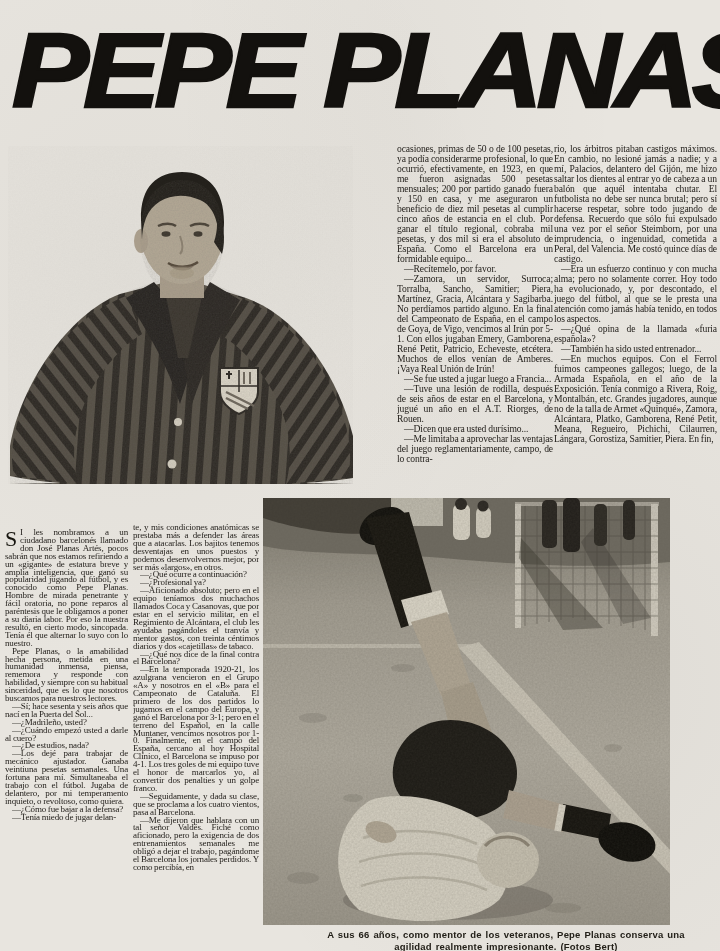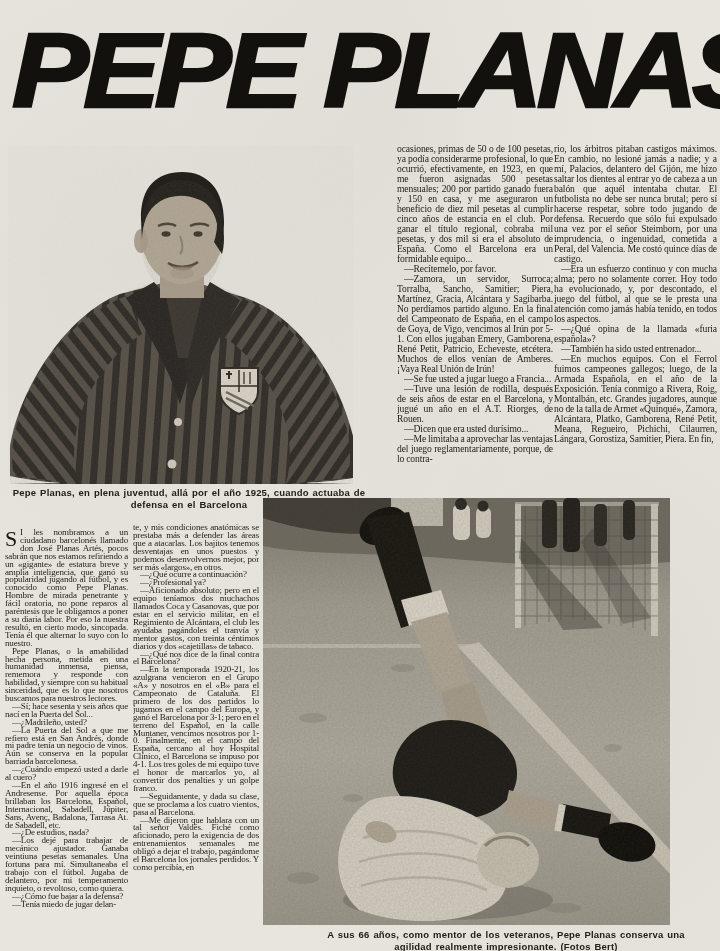--- a/index.html
+++ b/index.html
@@ -130,48 +130,45 @@
         </g>
 
         <circle cx="170" cy="276" r="4" fill="#d6d0c2"></circle>
         <circle cx="164" cy="318" r="4.5" fill="#d6d0c2"></circle>
       </g>
       <rect width="345" height="338" filter="url(#grainA)" opacity="0.5" clip-path="url(#figClip)"></rect>
       <rect width="345" height="338" filter="url(#grainA)" opacity="0.12"></rect>
     </svg>
   </div>
 
-  <div class="caption" id="caption-top">Pepe Planas, en plena juventud, allá por el año 1925, cuando actuaba de defensa en el Barcelona</div>
 
   <div class="col col-tr" id="col-tr-1">
       <p class="para cont">ocasiones, primas de 50 o de 100 pesetas, ya podía considerarme profesional, lo que ocurrió, efectivamente, en 1923, en que me fueron asignadas 500 pesetas mensuales; 200 por partido ganado fuera y 150 en casa, y me aseguraron un beneficio de diez mil pesetas al cumplir cinco años de estancia en el club. Por ganar el título regional, cobraba mil pesetas, y dos mil si era el absoluto de España. Como el Barcelona era un formidable equipo...</p>
       <p class="para">—Recítemelo, por favor.</p>
       <p class="para">—Zamora, un servidor, Surroca; Torralba, Sancho, Samitier; Piera, Martínez, Gracia, Alcántara y Sagibarba. No perdíamos partido alguno. En la final del Campeonato de España, en el campo de Goya, de Vigo, vencimos al Irún por 5-1. Con ellos jugaban Emery, Gamborena, René Petit, Patricio, Echeveste, etcétera. Muchos de ellos venían de Amberes. ¡Vaya Real Unión de Irún!</p>
       <p class="para">—Se fue usted a jugar luego a Francia...</p>
       <p class="para">—Tuve una lesión de rodilla, después de seis años de estar en el Barcelona, y jugué un año en el A.T. Riorges, de Rouen.</p>
       <p class="para">—Dicen que era usted durísimo...</p>
-      <p class="para">—Me limitaba a aprovechar las ventajas del juego reglamentariamente, porque, de lo contra-</p>
+      <p class="para">—Me limitaba a aprovechar las ventajas del juego reglamentariamente, campo, de lo contra-</p>
     </div>
   <div class="col col-tr" id="col-tr-2">
       <p class="para cont">rio, los árbitros pitaban castigos máximos. En cambio, no lesioné jamás a nadie; y a mí, Palacios, delantero del Gijón, me hizo saltar los dientes al entrar yo de cabeza a un balón que aquél intentaba chutar. El futbolista no debe ser nunca brutal; pero sí hacerse respetar, sobre todo jugando de defensa. Recuerdo que sólo fui expulsado una vez por el señor Steimborn, por una imprudencia, o ingenuidad, cometida a Peral, del Valencia. Me costó quince días de castigo.</p>
       <p class="para">—Era un esfuerzo continuo y con mucha alma; pero no solamente correr. Hoy todo ha evolucionado, y, por descontado, el juego del fútbol, al que se le presta una atención como jamás había tenido, en todos los aspectos.</p>
       <p class="para">—¿Qué opina de la llamada «furia española»?</p>
       <p class="para">—También ha sido usted entrenador...</p>
       <p class="para">—En muchos equipos. Con el Ferrol fuimos campeones gallegos; luego, de la Armada Española, en el año de la Exposición. Tenía conmigo a Rivera, Roig, Montalbán, etc. Grandes jugadores, aunque no de la talla de Armet «Quinqué», Zamora, Alcántara, Platko, Gamborena, René Petit, Meana, Regueiro, Pichichi, Cilaurren, Lángara, Gorostiza, Samitier, Piera. En fin,</p>
     </div>
 
   <div class="col col-b" id="col-b-1">
     <p class="para cont"><span class="dropcap">S</span><span>I les nombramos a un ciudadano barcelonés llamado don José Planas Artés, pocos sabrán que nos estamos refiriendo a un «gigante» de estatura breve y amplia inteligencia, que ganó su popularidad jugando al fútbol, y es conocido como Pepe Planas. Hombre de mirada penetrante y fácil oratoria, no pone reparos al paréntesis que le obligamos a poner a su diaria labor. Por eso la nuestra resultó, en cierto modo, sincopada. Tenía él que alternar lo suyo con lo nuestro.</span></p>
     <div>
         <p class="para">Pepe Planas, o la amabilidad hecha persona, metida en una humanidad inmensa, piensa, rememora y responde con habilidad, y siempre con su habitual sinceridad, que es lo que nosotros buscamos para nuestros lectores.</p>
         <p class="para">—Sí; hace sesenta y seis años que nací en la Puerta del Sol...</p>
         <p class="para">—¿Madrileño, usted?</p>
-        <p class="para">—La Puerta del Sol a que me refiero está en San Andrés, donde mi padre tenía un negocio de vinos. Aún se conserva en la popular barriada barcelonesa.</p>
         <p class="para">—¿Cuándo empezó usted a darle al cuero?</p>
-        <p class="para">—En el año 1916 ingresé en el Andresense. Por aquella época brillaban los Barcelona, Español, Internacional, Sabadell, Júpiter, Sans, Avenç, Badalona, Tarrasa At. de Sabadell, etc.</p>
         <p class="para">—¿De estudios, nada?</p>
         <p class="para">—Los dejé para trabajar de mecánico ajustador. Ganaba veintiuna pesetas semanales. Una fortuna para mí. Simultaneaba el trabajo con el fútbol. Jugaba de delantero, por mi temperamento inquieto, o revoltoso, como quiera.</p>
         <p class="para">—¿Cómo fue bajar a la defensa?</p>
         <p class="para">—Tenía miedo de jugar delan-</p>
       </div>
   </div>
   <div class="col col-b" id="col-b-2">
       <p class="para cont">te, y mis condiciones anatómicas se prestaba más a defender las áreas que a atacarlas. Los bajitos tenemos desventajas en unos puestos y podemos desenvolvernos mejor, por ser más «largos», en otros.</p>
       <p class="para">—¿Qué ocurre a continuación?</p>
       <p class="para">—¿Profesional ya?</p>

